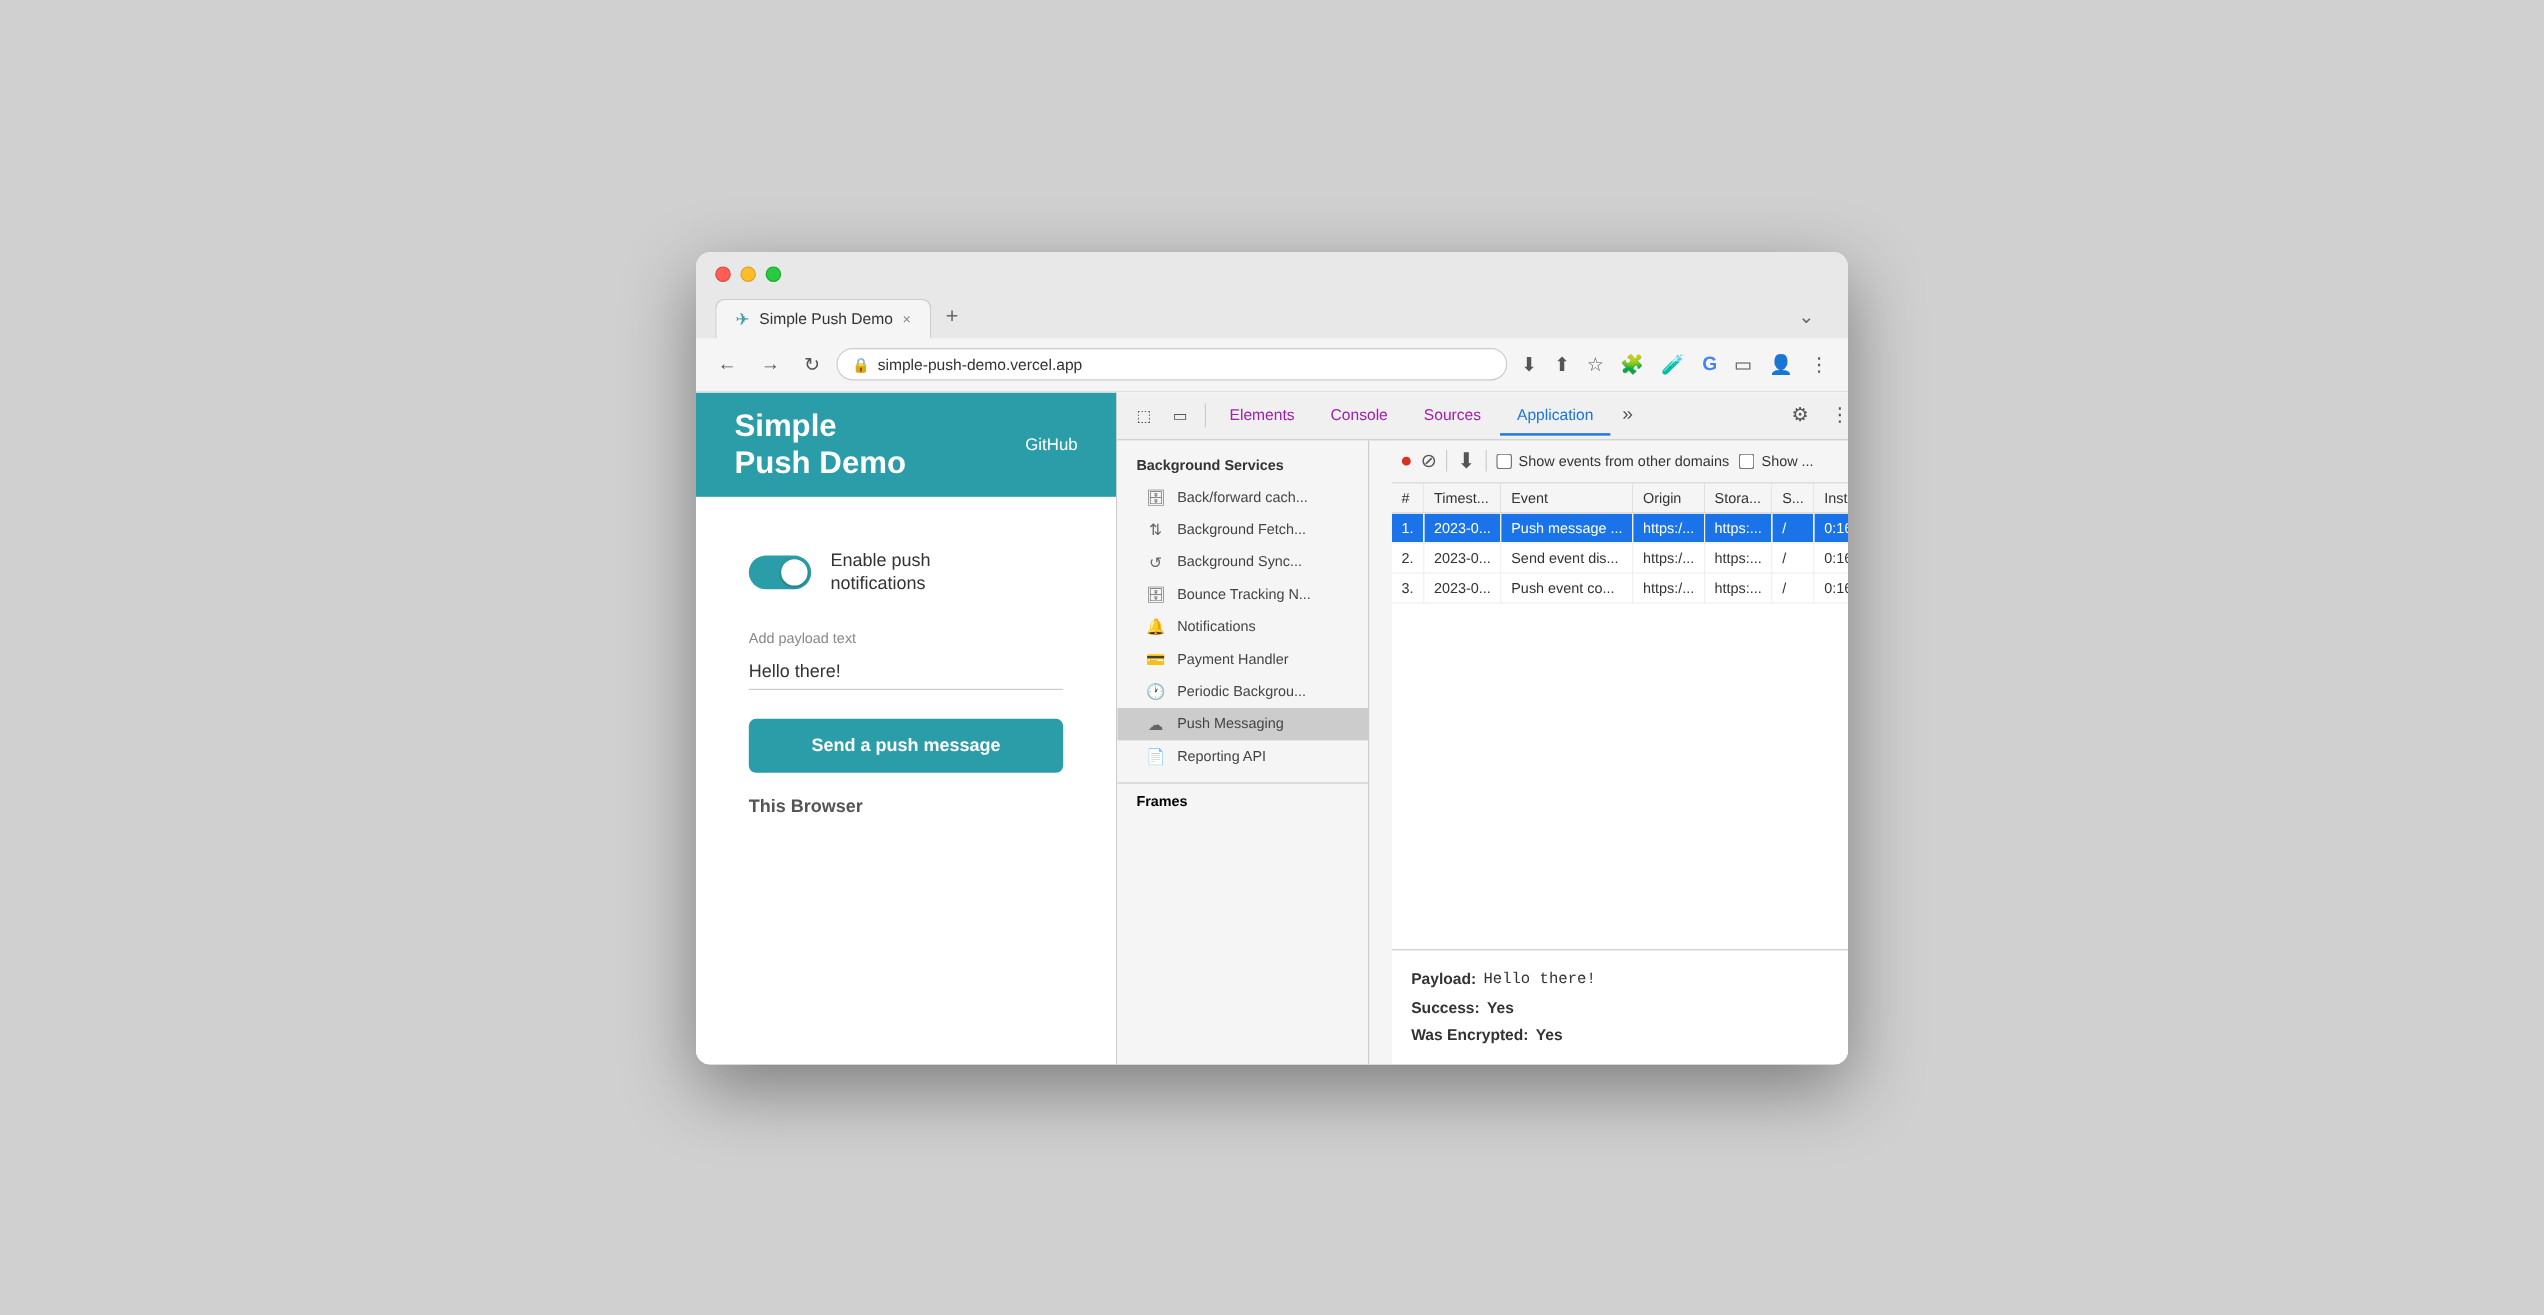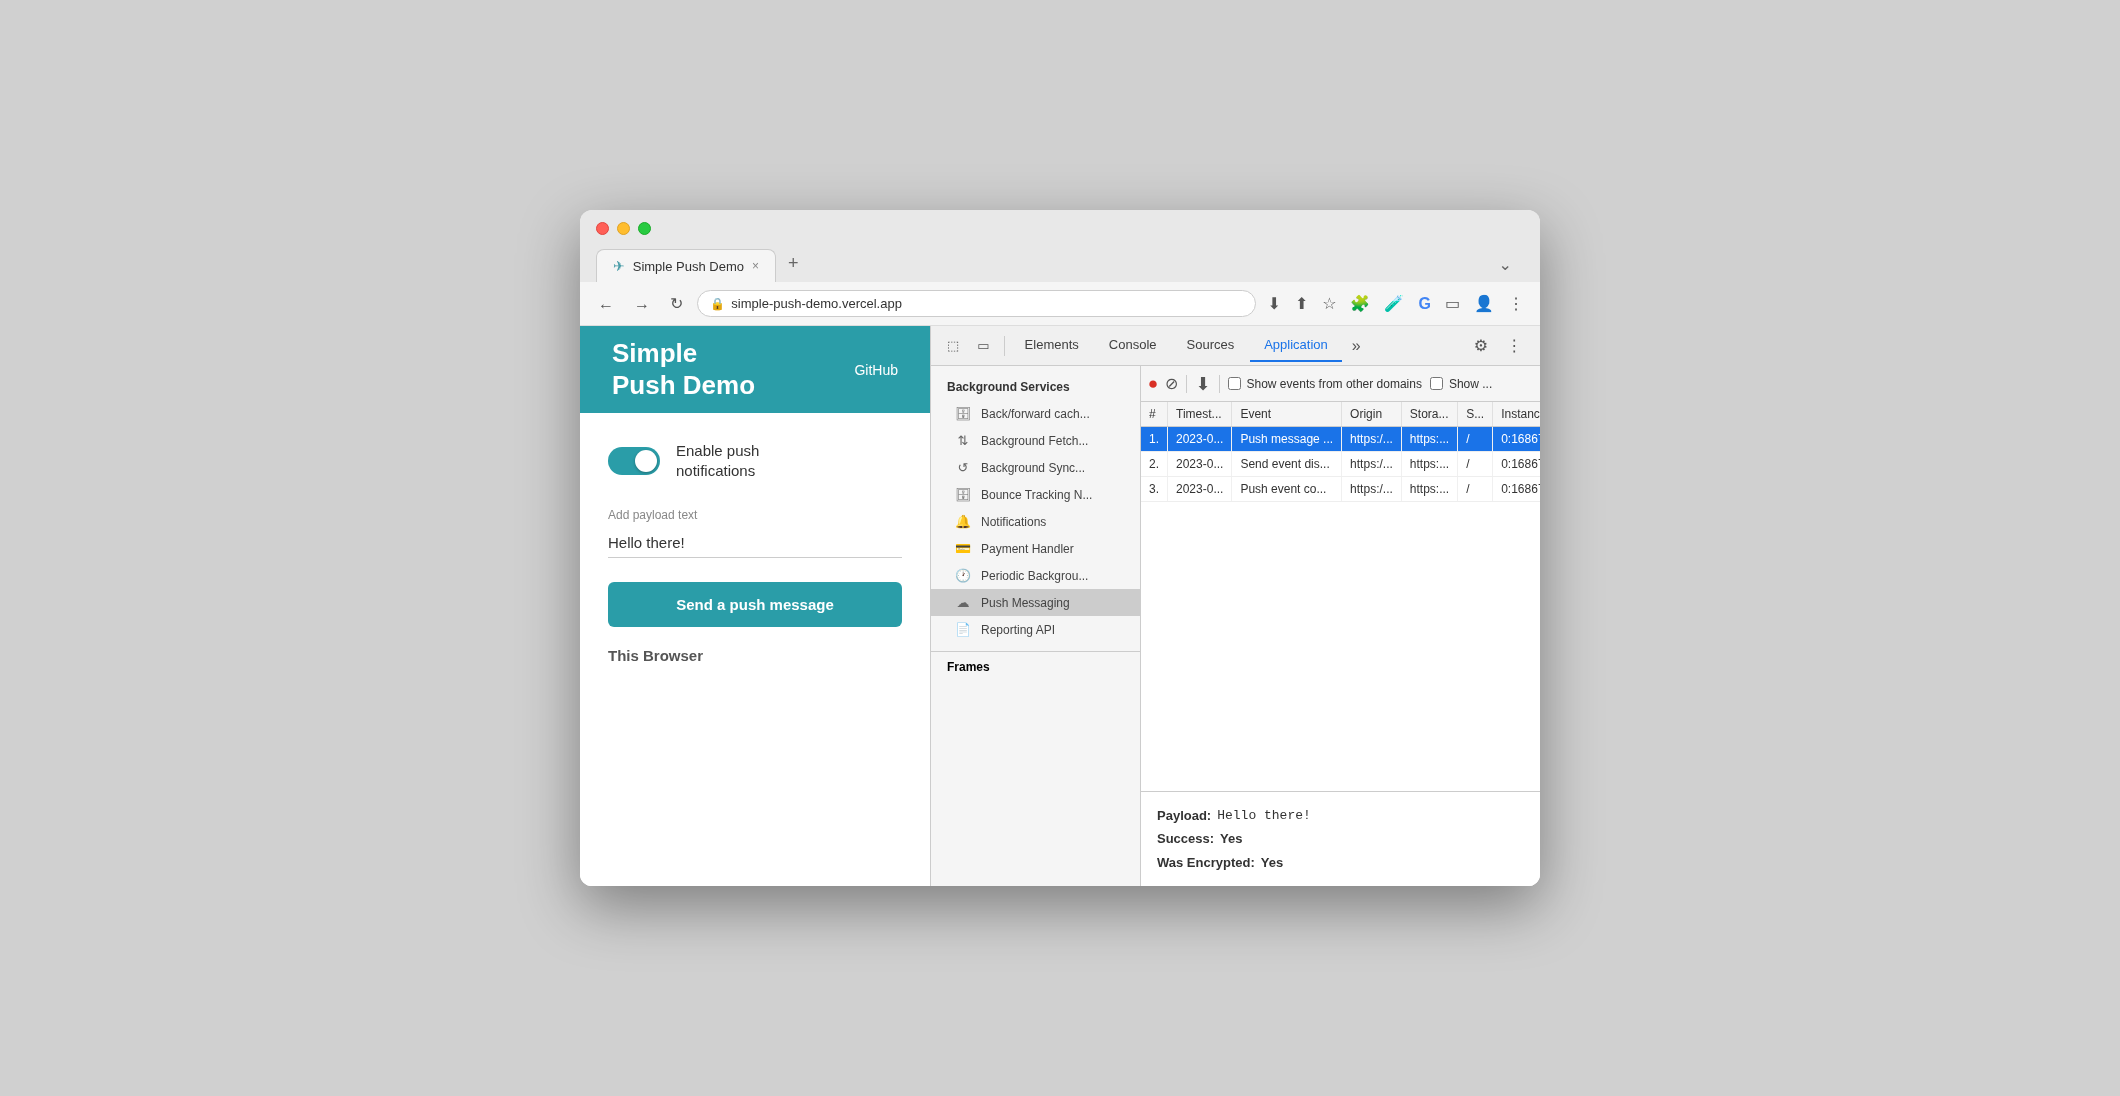--- a/index.html
+++ b/index.html
@@ -138,21 +138,21 @@
       font-weight: 700;
       line-height: 1.2;
     }
     .github-link {
       color: white;
       font-size: 14px;
       text-decoration: none;
       cursor: pointer;
     }
     .site-body {
-      padding: 28px;
+      padding: 44px;
     }
     .toggle-row {
       display: flex;
       align-items: center;
       gap: 16px;
       margin-bottom: 28px;
     }
     .toggle-switch {
       width: 52px;
       height: 28px;
@@ -226,21 +226,21 @@
       align-items: center;
       background: #f0f0f0;
       border-bottom: 1px solid #ccc;
       padding: 0 8px;
       height: 40px;
       gap: 2px;
     }
     .dt-tab {
       padding: 8px 14px;
       font-size: 13px;
-      color: #404040;
+      color: #a21caf;
       cursor: pointer;
       border-bottom: 2px solid transparent;
       white-space: nowrap;
     }
     .dt-tab.active {
       color: #1a73e8;
       border-bottom: 2px solid #1a73e8;
     }
     .dt-separator {
       width: 1px;
@@ -260,20 +260,21 @@
       padding: 4px 8px;
       font-size: 13px;
       color: #555;
     }
 
     
     .devtools-content {
       display: flex;
       flex: 1;
       overflow: hidden;
+      gap: 19px;
     }
 
     
     .dt-sidebar {
       width: 210px;
       background: #f5f5f5;
       border-right: 1px solid #ccc;
       overflow-y: auto;
       flex-shrink: 0;
     }

